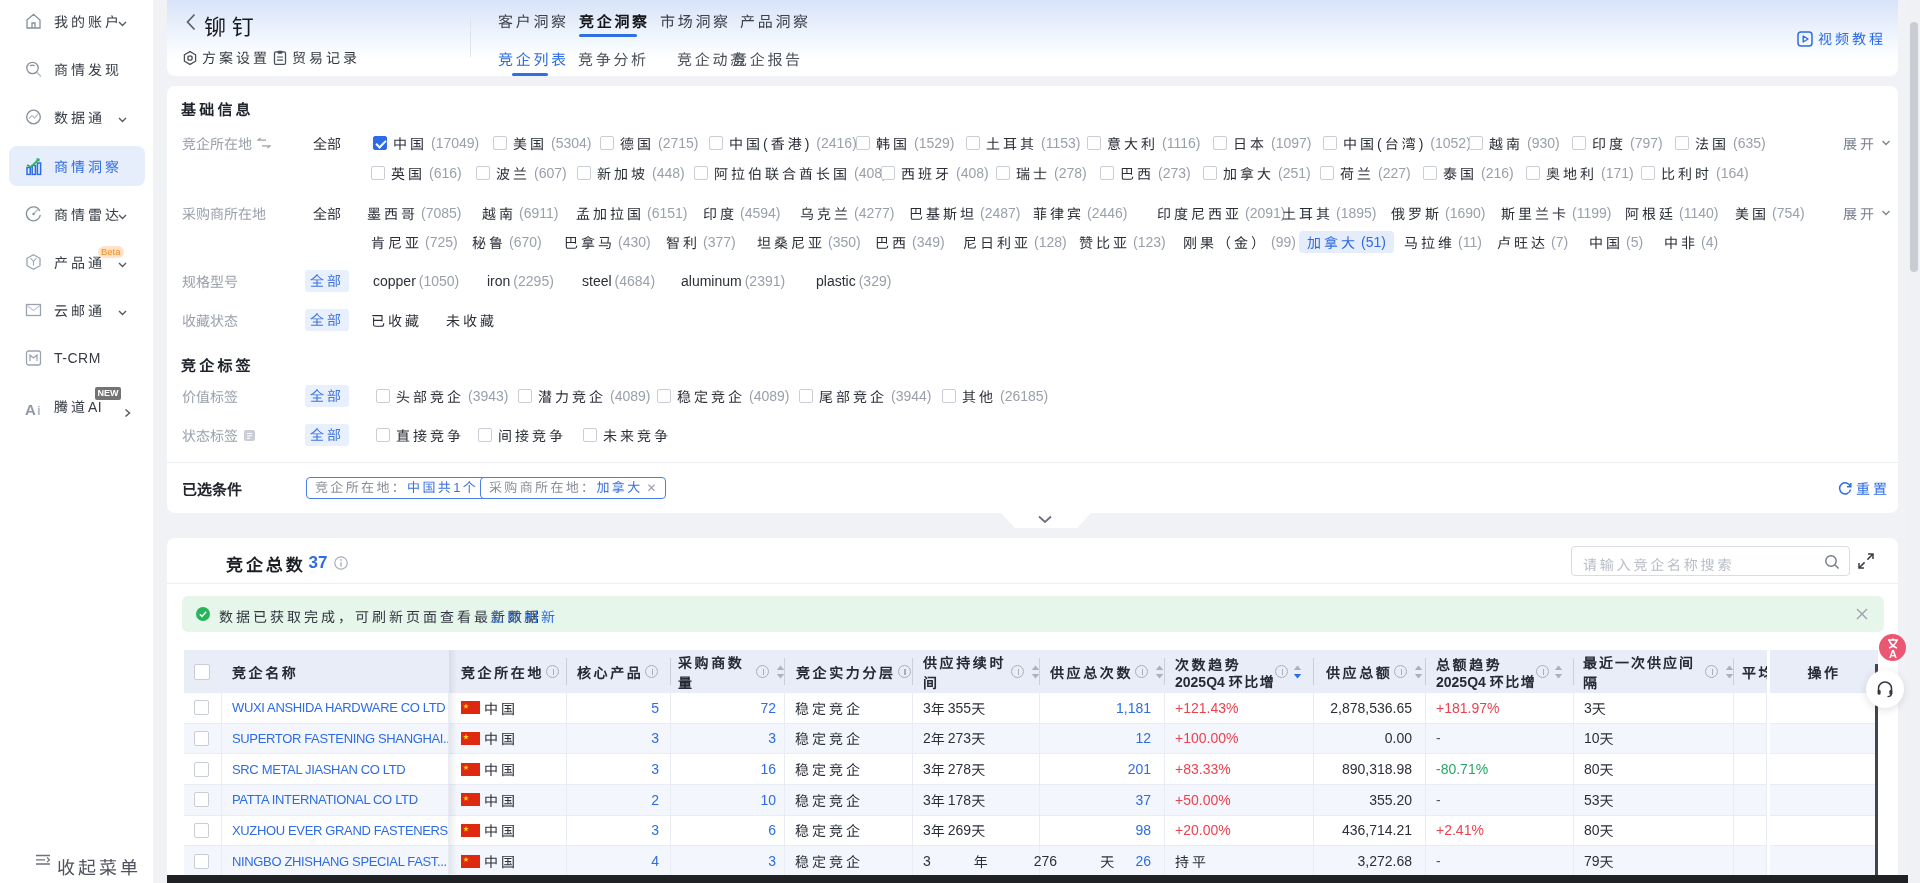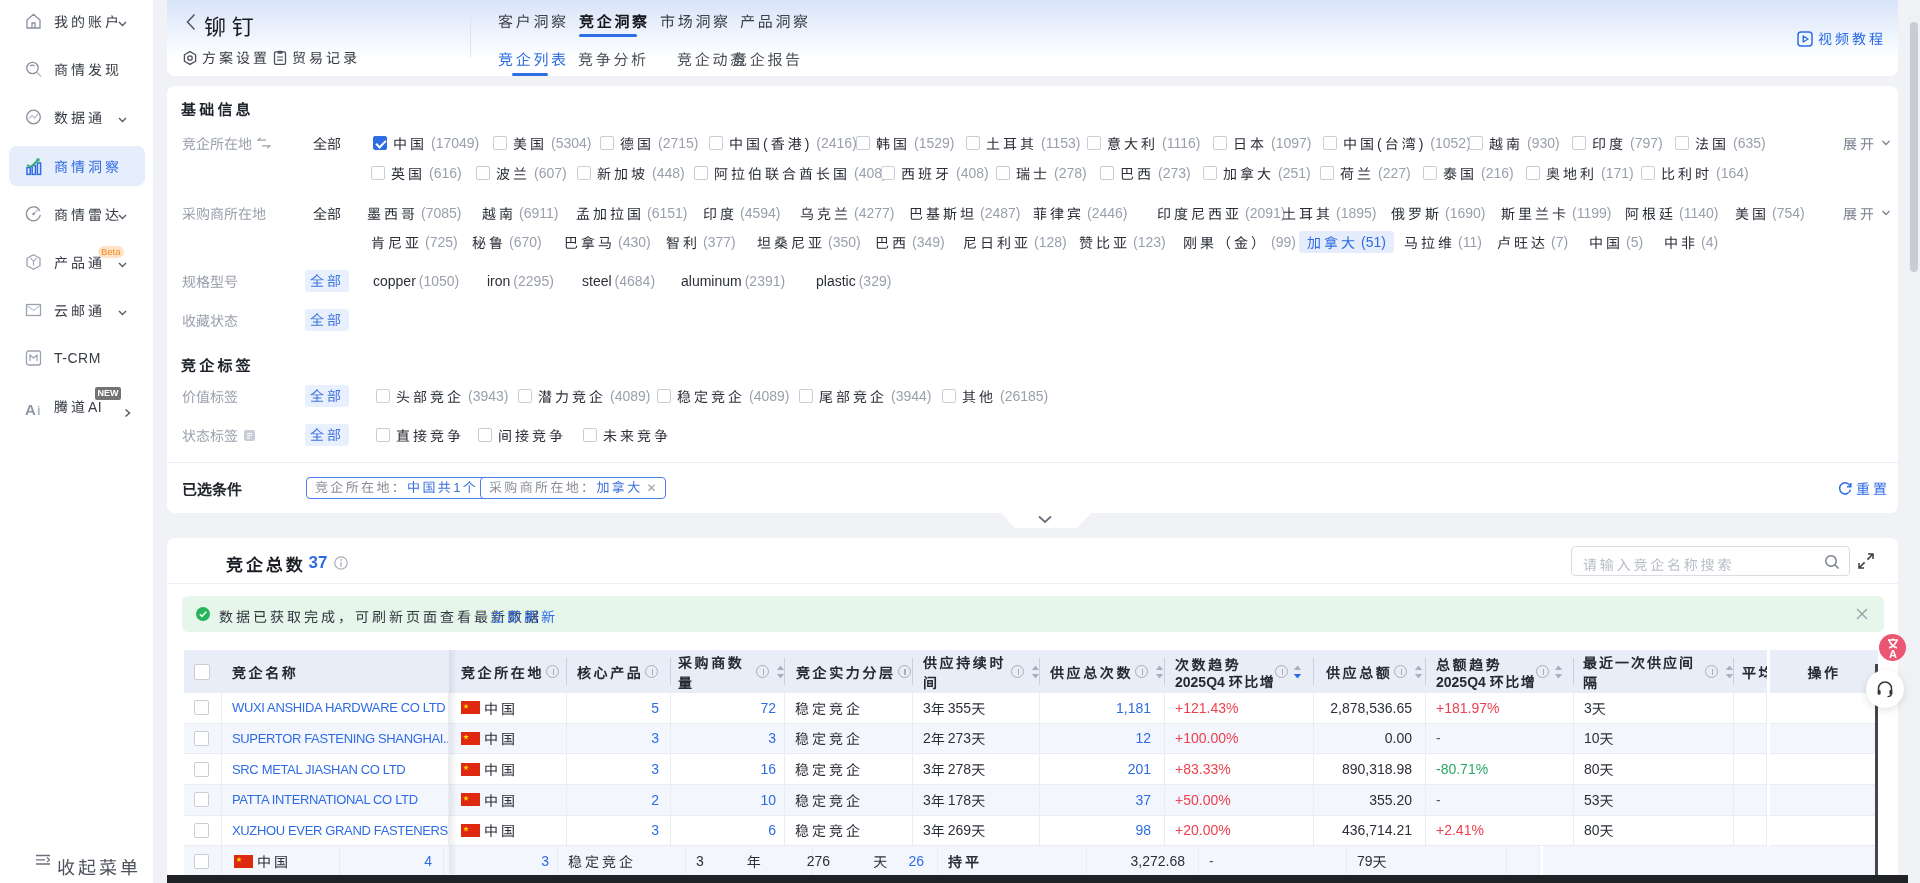--- a/index.html
+++ b/index.html
@@ -474,20 +474,28 @@
   <div class="fitems abs" style="top:184px;">
     <span class="titem" style="left:206px;">copper<span class="cnt">(1050)</span></span>
     <span class="titem" style="left:320px;">iron<span class="cnt">(2295)</span></span>
     <span class="titem" style="left:415px;">steel<span class="cnt">(4684)</span></span>
     <span class="titem" style="left:514px;">aluminum<span class="cnt">(2391)</span></span>
     <span class="titem" style="left:649px;">plastic<span class="cnt">(329)</span></span>
   </div>
 
   <div class="fline flabel" style="top:223px;">收藏状态</div>
   <div class="fchip" style="top:223px;">全部</div>
+  <div class="fitems abs" style="top:223px;">
+    <span class="titem" style="left:204px;">
+        <span class="zh">已收藏</span>
+      </span>
+    <span class="titem" style="left:279px;">
+        <span class="zh">未收藏</span>
+      </span>
+  </div>
 
   <div class="fline fsection" style="top:267px;">竞企标签</div>
 
   <div class="fline flabel" style="top:299px;">价值标签</div>
   <div class="fchip" style="top:299px;">全部</div>
   <div class="fitems abs" style="top:299px;">
     <span class="ckitem" style="left:209px;">
         <span class="ckbox"></span>
         <span class="zh">头部竞企</span>
         <span class="cnt">(3943)</span>
@@ -827,32 +835,35 @@
         </div>
   <div class="tc" style="width:160px;padding-left:10px;">80 <span class="zh2">天</span></div>
   <div class="tc" style="width:33px;"></div>
   <div class="tc nob" style="width:3px;background:#fff;border-bottom:none;"></div>
   <div class="tc nob" style="width:108px;"></div>
 </div>
 <div class="trow alt">
   <div class="tc" style="width:38px;">
           <span class="rck"></span>
         </div>
+  <div class="tc" style="width:227px;">
+          <span class="name">NINGBO ZHISHANG SPECIAL FAST...</span>
+        </div>
   <div class="tc" style="width:118px;">
           <span class="flag"></span>
           <span class="zh2" style="font-size:14px;">中国</span>
         </div>
   <div class="tc num" style="width:104px;padding-right:11px;">4</div>
   <div class="tc num" style="width:114px;padding-right:8px;">3</div>
   <div class="tc" style="width:128px;padding-left:10px;">
           <span class="zh2">稳定竞企</span>
         </div>
   <div class="tc" style="width:127px;padding-left:10px;gap:43px;">3 <span class="zh2">年</span> 276 <span class="zh2">天</span></div>
   <div class="tc num" style="width:125px;padding-right:13px;">26</div>
-  <div class="tc" style="width:149px;padding-left:10px;font-weight:bold;">
+  <div class="tc" style="width:149px;padding-left:10px;">
           <span class="zh2">持平</span>
         </div>
   <div class="tc" style="width:112px;justify-content:flex-end;padding-right:13px;">3,272.68</div>
   <div class="tc" style="width:148px;padding-left:10px;">
           <span class="dash">-</span>
         </div>
   <div class="tc" style="width:160px;padding-left:10px;">79 <span class="zh2">天</span></div>
   <div class="tc" style="width:33px;"></div>
   <div class="tc nob" style="width:3px;background:#fff;border-bottom:none;"></div>
   <div class="tc nob" style="width:108px;"></div>

